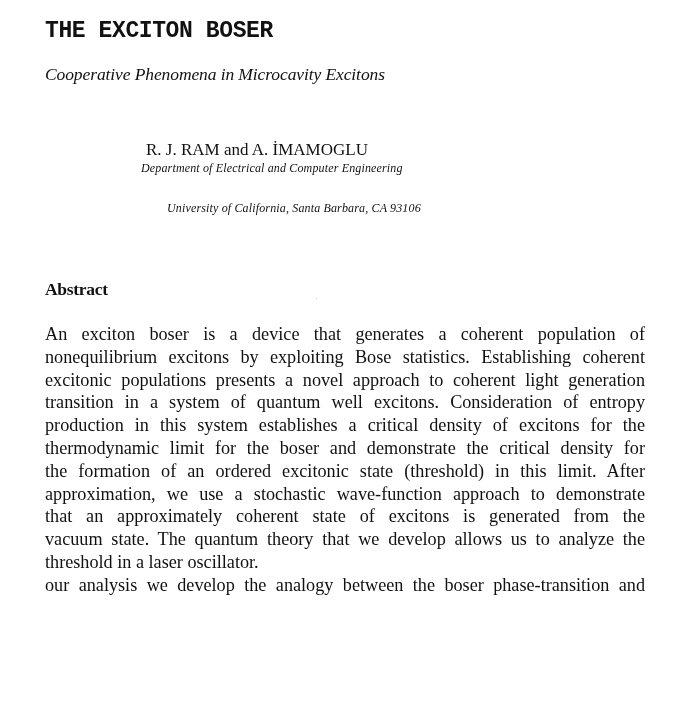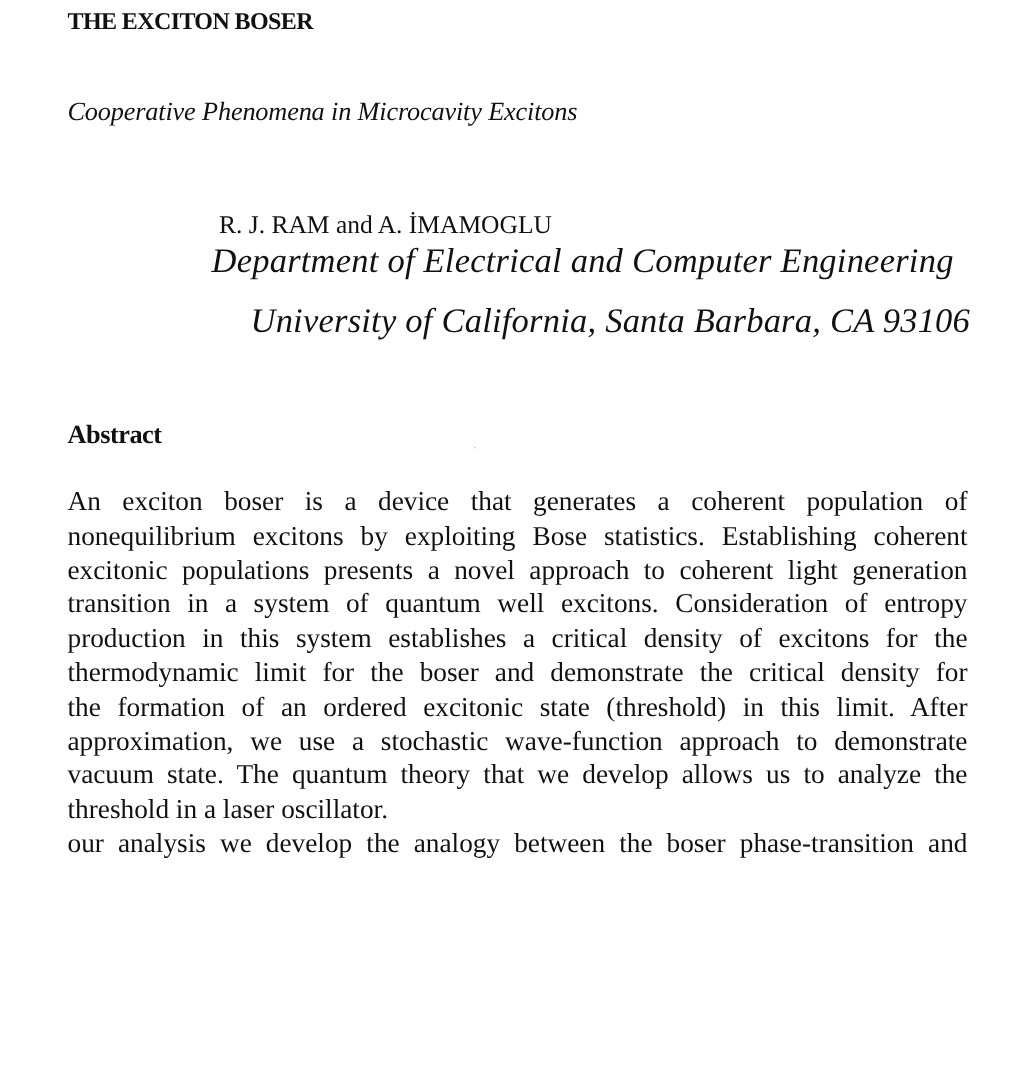--- a/index.html
+++ b/index.html
@@ -11,46 +11,47 @@
       width: 680px;
       height: 727px;
       position: relative;
       overflow: hidden;
       color: #111111;
       font-family: "Liberation Serif", "DejaVu Serif", serif;
     }
     .title {
       position: absolute;
       left: 45px;
-      top: 6px;
-      font-size: 16px;
+      top: 18px;
+      font-size: 23px;
       font-weight: bold;
       letter-spacing: -0.4px;
       white-space: nowrap;
+      font-family: Liberation Mono, monospace;
     }
     .subtitle {
       position: absolute;
       left: 45px;
       top: 64px;
       font-size: 17.5px;
       font-style: italic;
       white-space: nowrap;
       letter-spacing: -0.1px;
     }
     .authors {
       position: absolute;
       left: 146px;
       top: 140px;
       font-size: 17px;
       white-space: nowrap;
     }
     .affil {
       position: absolute;
       left: 141px;
-      font-size: 23px;
+      font-size: 12px;
       font-style: italic;
       white-space: nowrap;
       letter-spacing: 0.15px;
     }
     .affil.dept { top: 161px; }
     .affil.univ { top: 201px; margin-left: 26px; }
     .abstract-heading {
       position: absolute;
       left: 45px;
       top: 279px;
@@ -101,17 +102,18 @@
 
   <div class="abstract-body">
     <span class="line">An exciton boser is a device that generates a coherent population of</span>
     <span class="line">nonequilibrium excitons by exploiting Bose statistics.  Establishing coherent</span>
     <span class="line">excitonic populations presents a novel approach to coherent light generation</span>
     <span class="line">transition in a system of quantum well excitons.  Consideration of entropy</span>
     <span class="line">production in this system establishes a critical density of excitons for the</span>
     <span class="line">thermodynamic limit for the boser and demonstrate the critical density for</span>
     <span class="line">the formation of an ordered excitonic state (threshold) in this limit.  After</span>
     <span class="line">approximation, we use a stochastic wave-function approach to demonstrate</span>
+    <span class="line">that an approximately coherent state of excitons is generated from the</span>
     <span class="line">vacuum state.  The quantum theory that we develop allows us to analyze the</span>
     <span class="line last">threshold in a laser oscillator.</span>
     <span class="line">our analysis we develop the analogy between the boser phase-transition and</span>
   </div>
 </div>
 
 </body></html>

